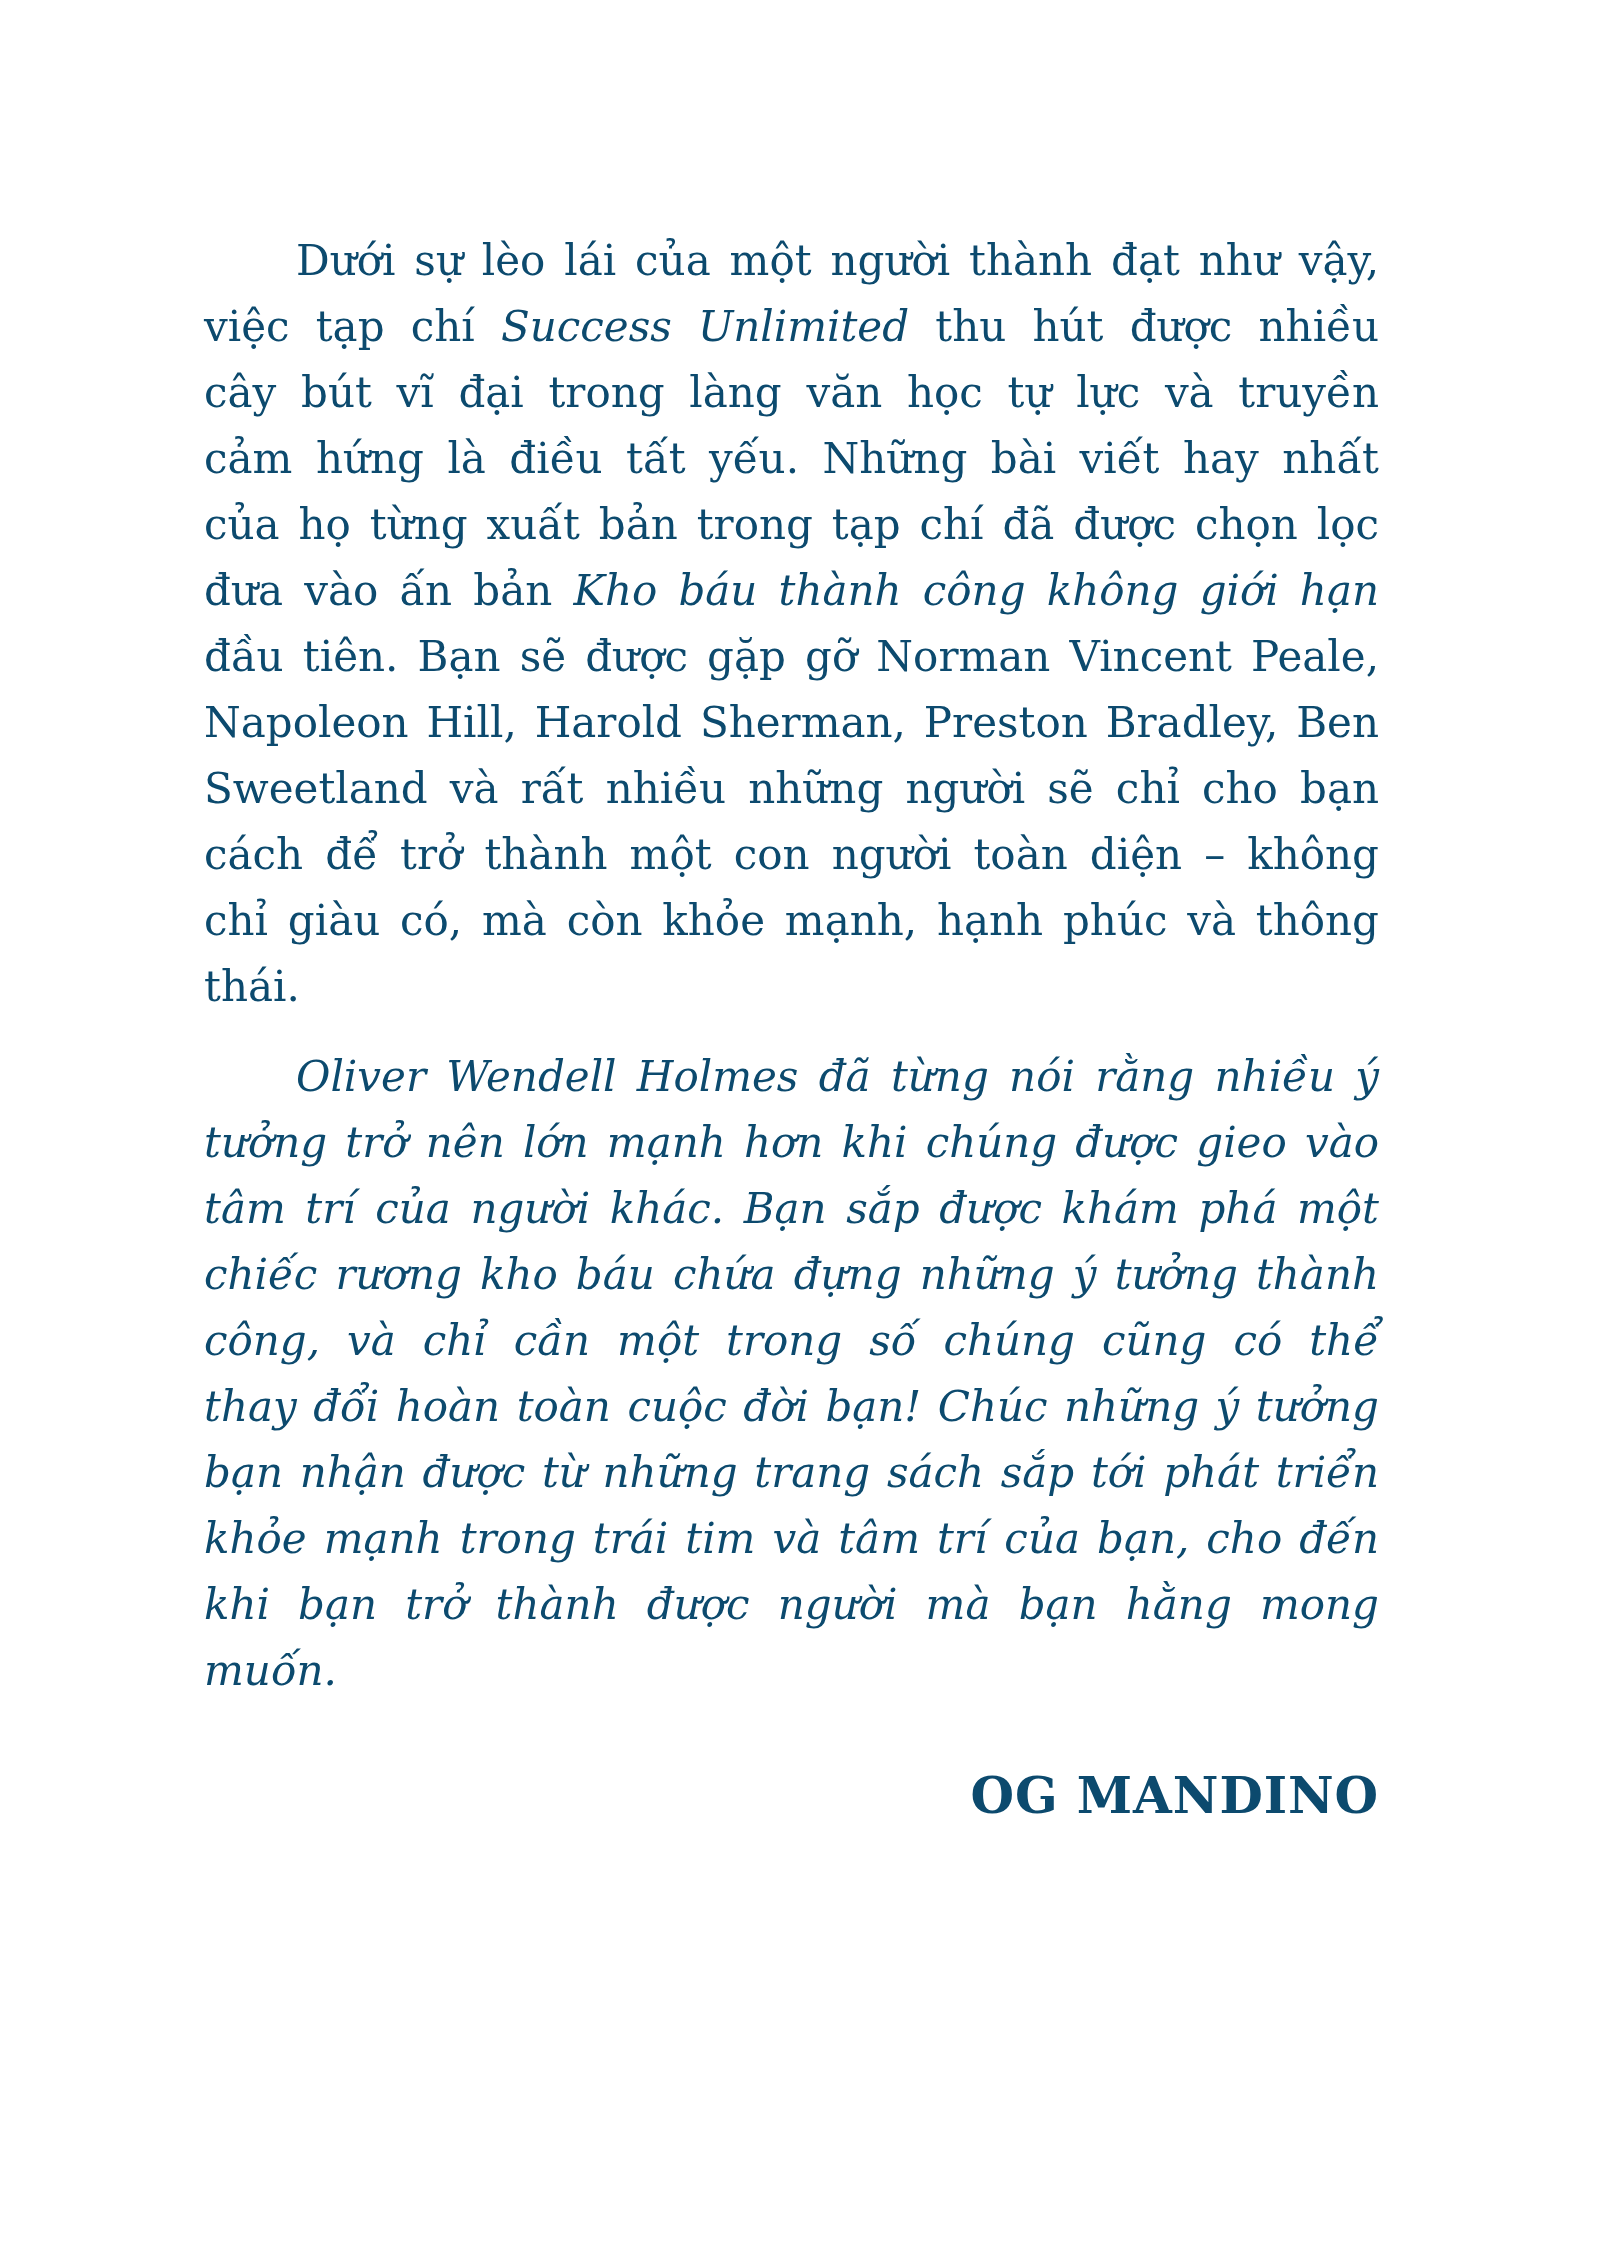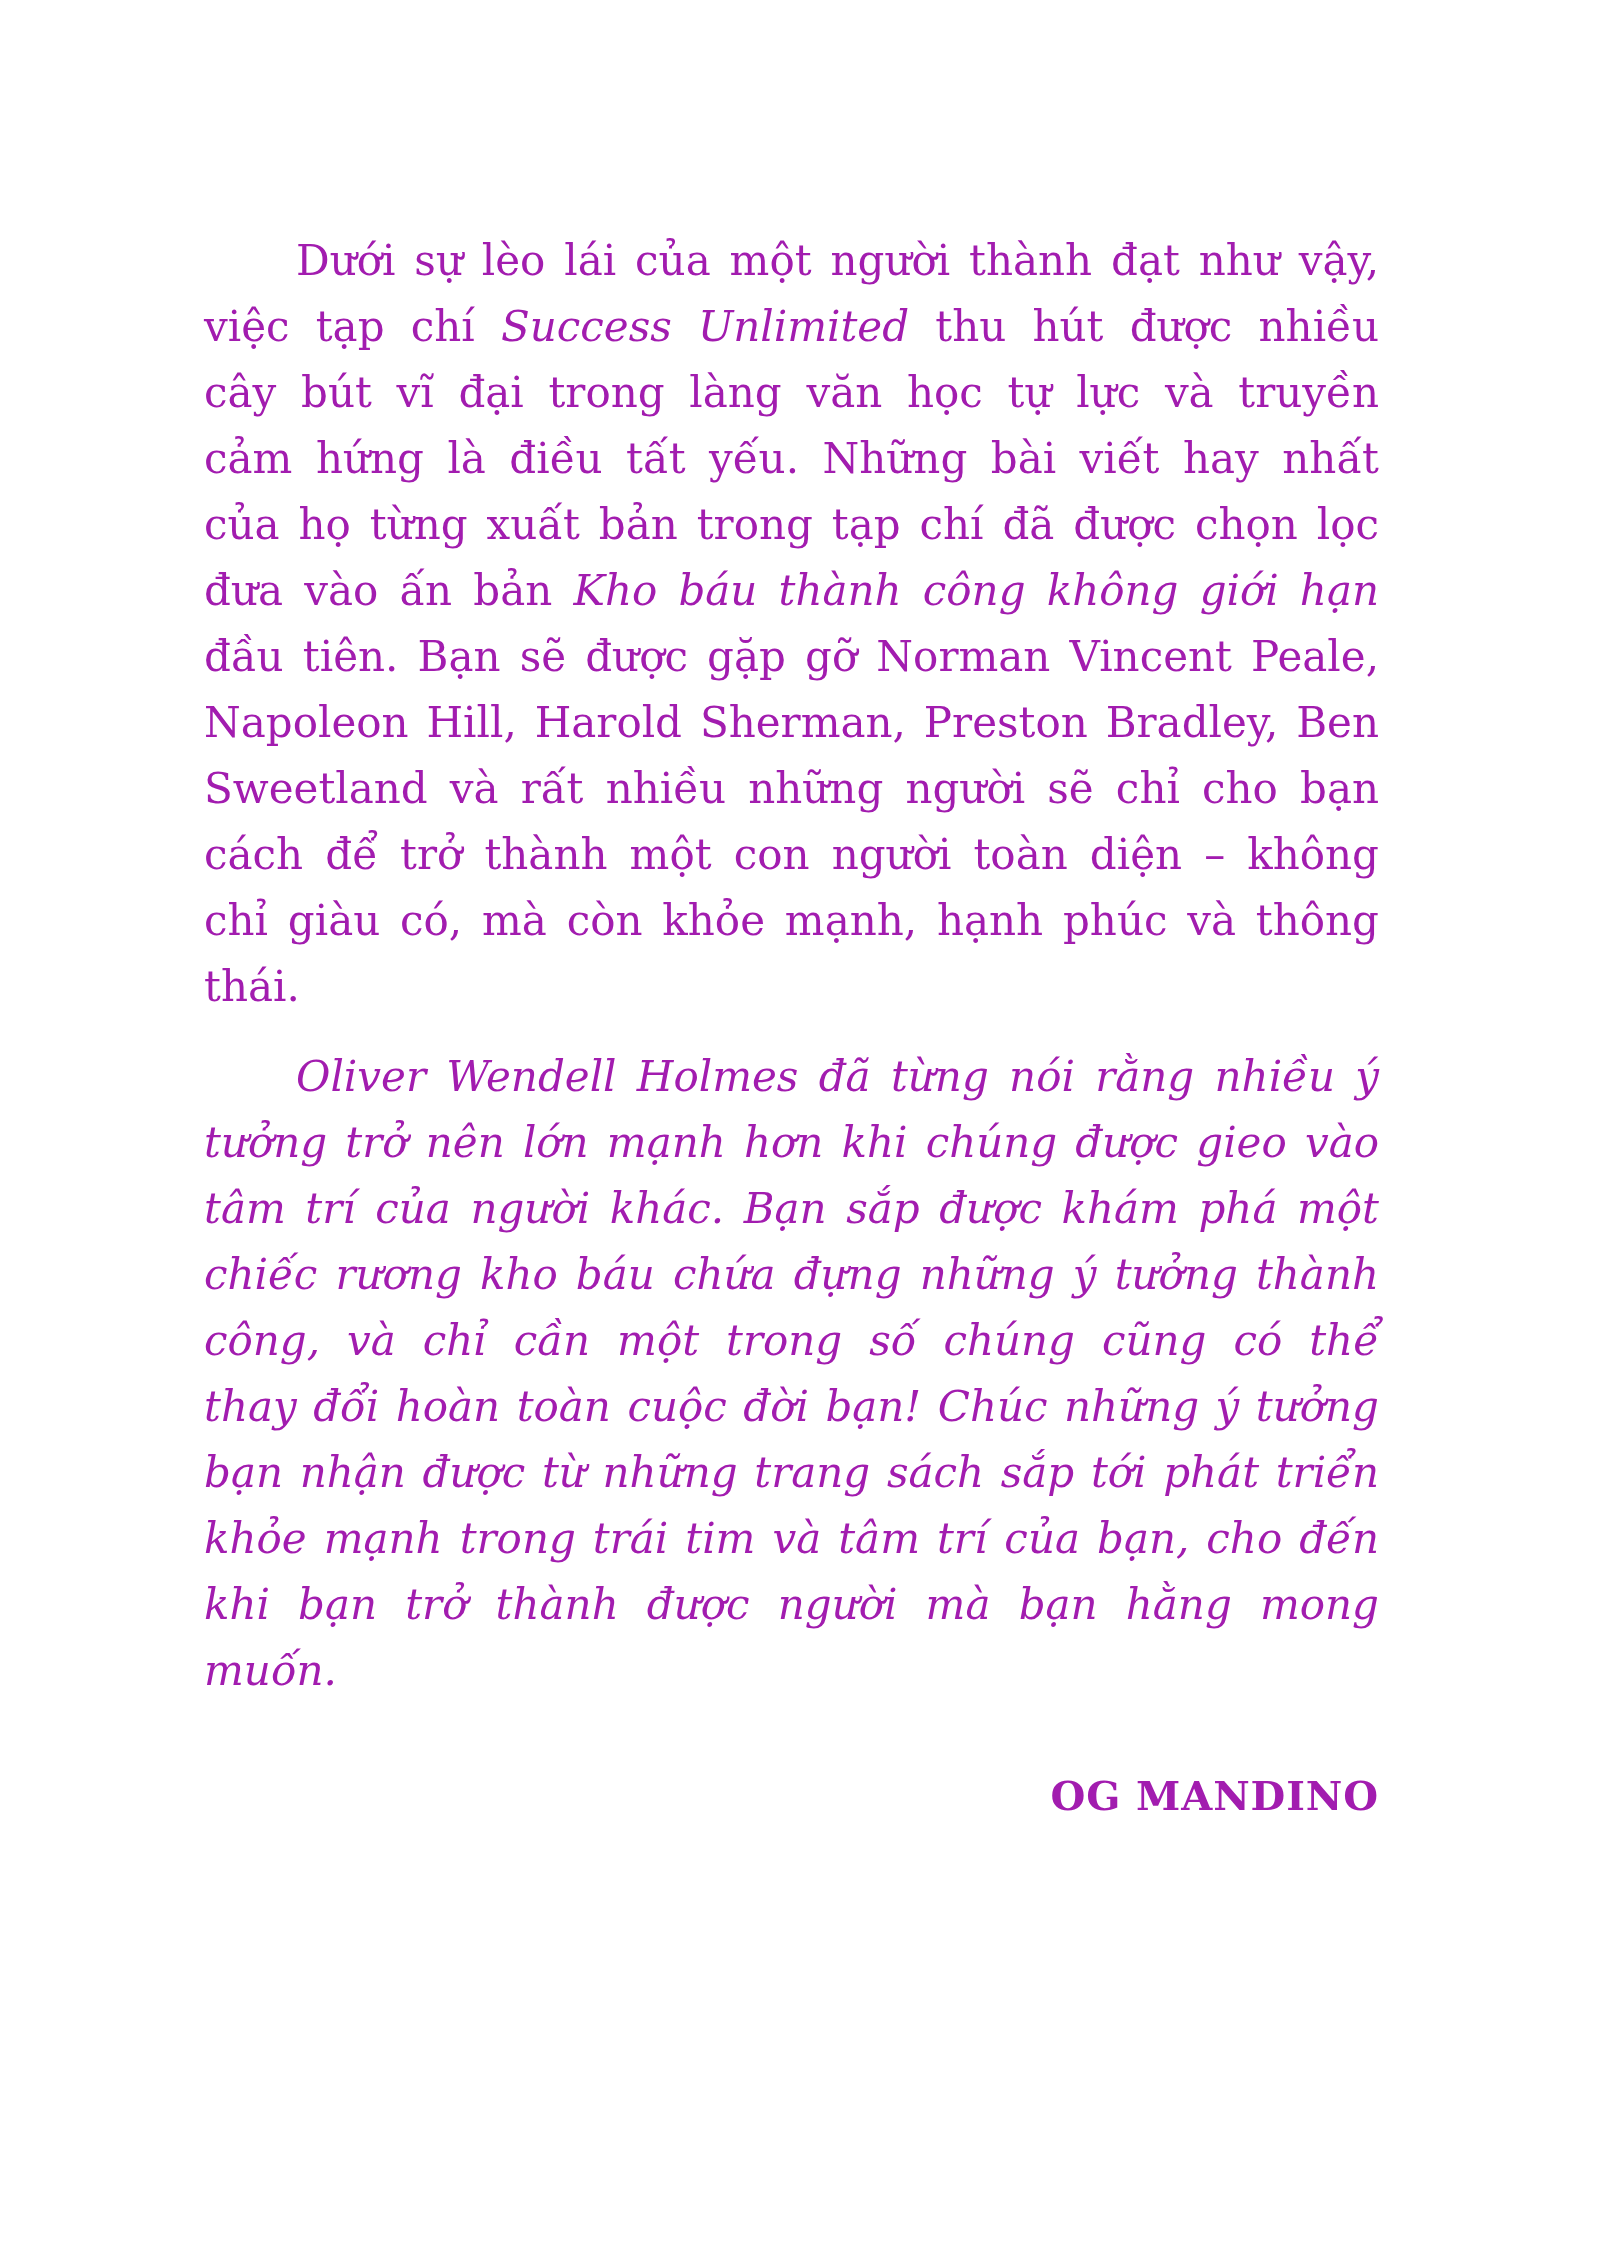--- a/index.html
+++ b/index.html
@@ -5,21 +5,21 @@
   html, body {
     margin: 0;
     padding: 0;
     background: #ffffff;
   }
   .page {
     position: relative;
     width: 1616px;
     height: 2267px;
     background: #ffffff;
-    color: #a21caf;
+    color: #0c4a6e;
     font-family: "DejaVu Serif", "Liberation Serif", serif;
     overflow: hidden;
   }
   .content {
     position: absolute;
     left: 204px;
     top: 228px;
     width: 1175px;
   }
   .para {
@@ -33,21 +33,21 @@
   .para:last-of-type {
     margin-bottom: 0;
     font-style: italic;
   }
   .italic {
     font-style: italic;
   }
   .signature {
     margin-top: 59px;
     text-align: right;
-    font-size: 40px;
+    font-size: 50px;
     line-height: 66px;
   }
   .sig-name {
     font-weight: bold;
     letter-spacing: 0.9px;
   }
 </style>
 </head>
 <body>
 

